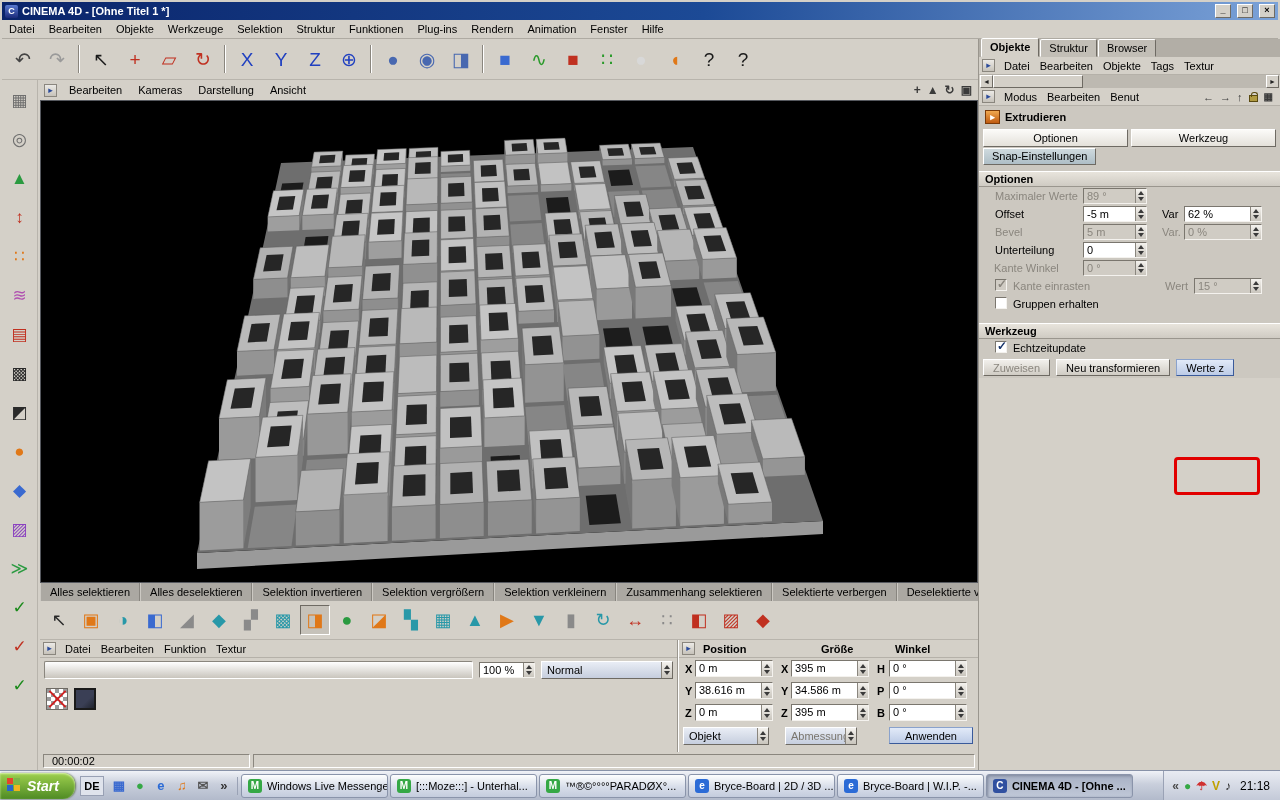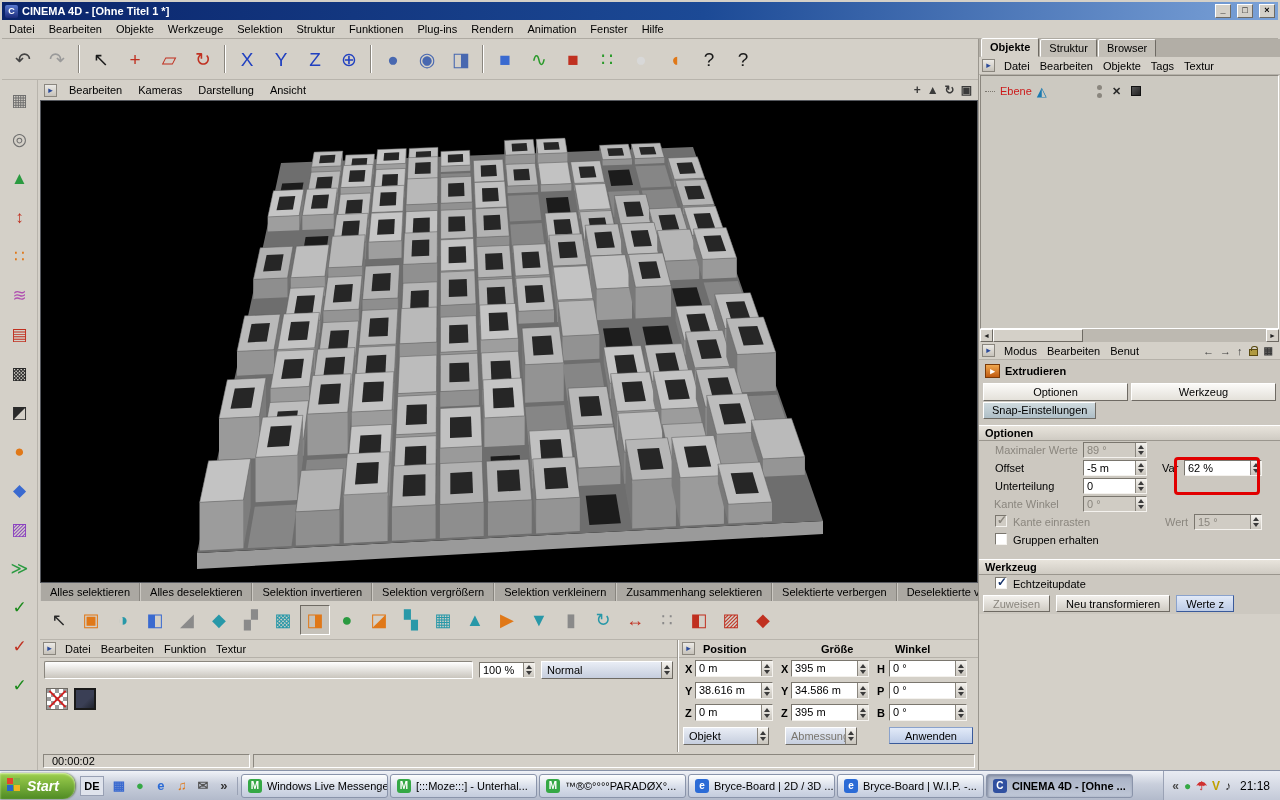--- a/index.html
+++ b/index.html
@@ -876,35 +876,20 @@
   <div class="pmenu">
     <span class="parrow">▸</span>
     <span id="om-menu" style="display:flex">
         <span class="mitem">Datei</span>
         <span class="mitem">Bearbeiten</span>
         <span class="mitem">Objekte</span>
         <span class="mitem">Tags</span>
         <span class="mitem">Textur</span>
       </span>
   </div>
-  <div id="object-list">
-    <div class="obj-row">
-      <span class="tree-dash"></span>
-      <span class="obj-name">Ebene</span>
-      <span class="obj-icon">◭</span>
-      <span class="om-col-icons">
-        <span class="dotcol">
-            <i></i>
-            <i></i>
-          </span>
-        <span class="omx">✕</span>
-        <span class="omsq"></span>
-      </span>
-    </div>
-  </div>
   <div id="om-scroll">
     <span class="sbtn">◄</span>
     <span class="strack">
         <span class="sthumb"></span>
       </span>
     <span class="sbtn">►</span>
   </div>
 
   <div id="am">
     <div class="pmenu">
@@ -958,20 +943,38 @@
       <span class="albl" style="left:183px">Var</span>
       <span class="fld" style="left:205px;width:78px">
         <span class="fval">62 %</span>
         <span class="spin">
             <i class="su"></i>
             <i class="sd"></i>
           </span>
       </span>
     </div>
     <div class="arow">
+      <span class="albl dis" style="left:16px">Bevel</span>
+      <span class="fld dis" style="left:104px;width:64px">
+        <span class="fval">5 m</span>
+        <span class="spin">
+            <i class="su"></i>
+            <i class="sd"></i>
+          </span>
+      </span>
+      <span class="albl dis" style="left:183px">Var.</span>
+      <span class="fld dis" style="left:205px;width:78px">
+        <span class="fval">0 %</span>
+        <span class="spin">
+            <i class="su"></i>
+            <i class="sd"></i>
+          </span>
+      </span>
+    </div>
+    <div class="arow">
       <span class="albl" style="left:16px">Unterteilung</span>
       <span class="fld" style="left:104px;width:64px">
         <span class="fval">0</span>
         <span class="spin">
             <i class="su"></i>
             <i class="sd"></i>
           </span>
       </span>
     </div>
     <div class="arow">

